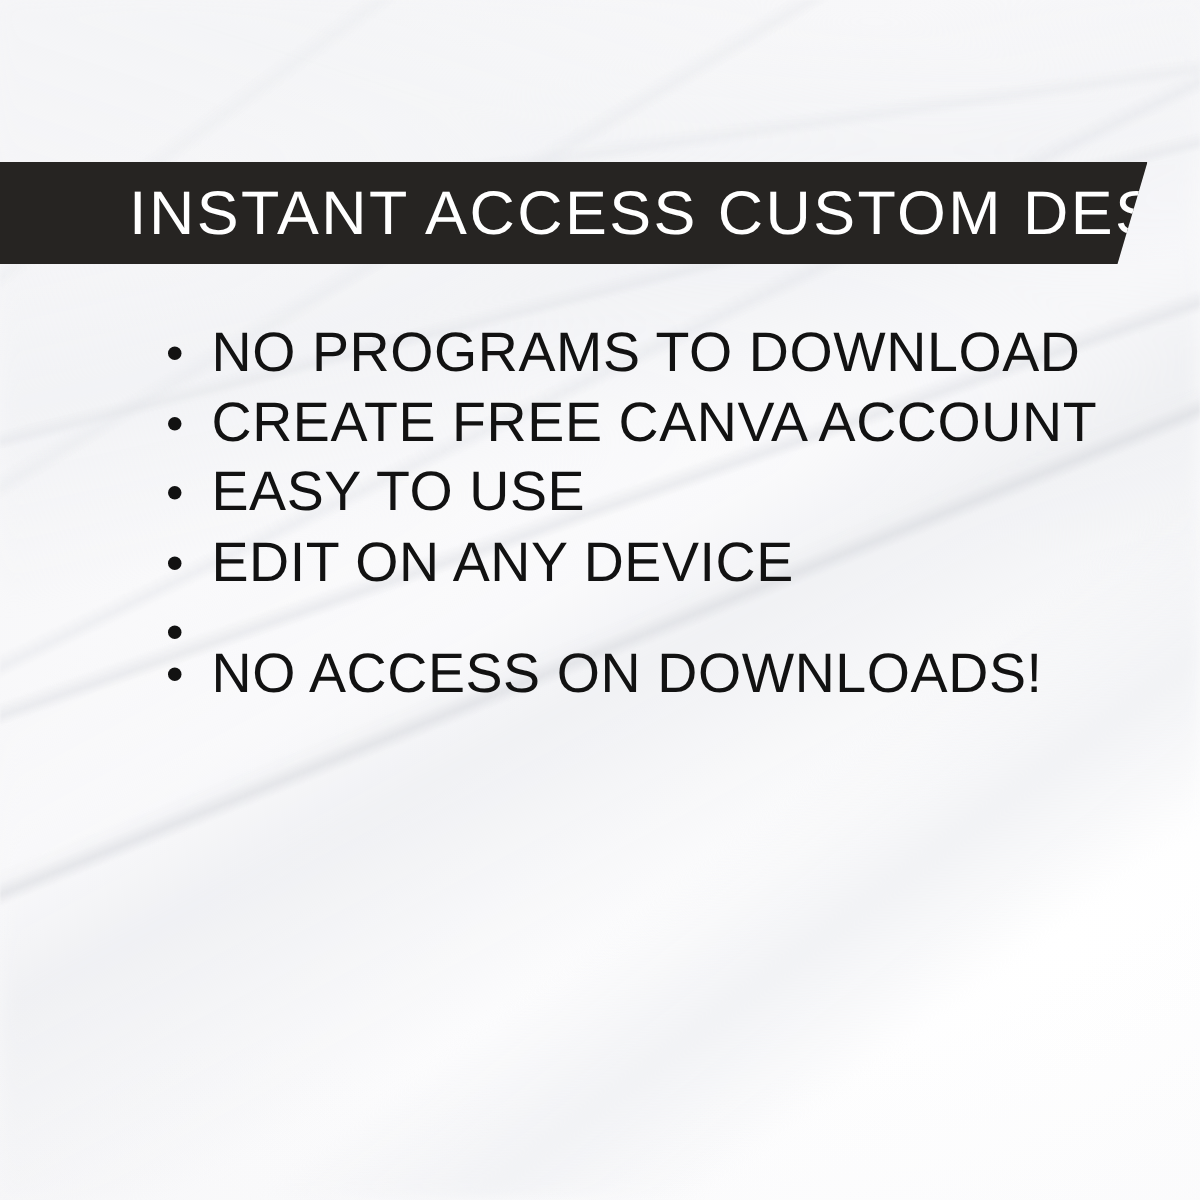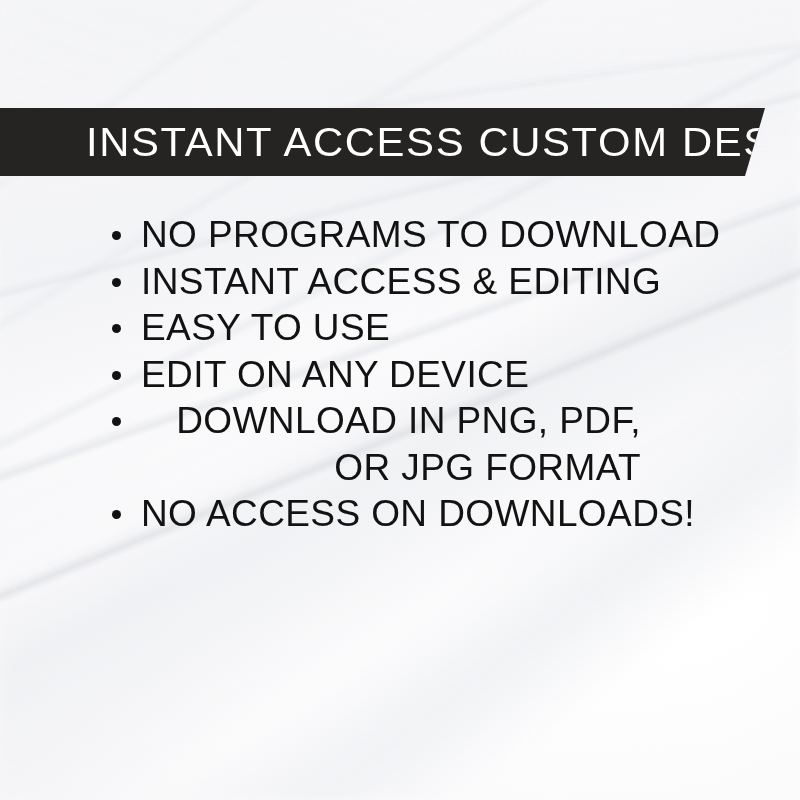--- a/index.html
+++ b/index.html
@@ -122,21 +122,20 @@
     border-radius: 50%;
     background: #121212;
     margin-top: 19px;
     margin-right: 0;
   }
 
   .feature-text {
     margin-left: 20px;
     transform: scaleX(1.0);
     transform-origin: left top;
-    text-align: right;
   }
 
   .feature-text.wraps {
     max-width: 500px;
   }
 </style>
 </head>
 <body>
 
 <div id="graphic">
@@ -151,39 +150,38 @@
     <div class="banner-title">INSTANT ACCESS CUSTOM DESIGNS</div>
   </div>
 
   <div class="feature-list">
 
     <div class="feature-item">
       <span class="bullet-dot"></span>
       <span class="feature-text">NO PROGRAMS TO DOWNLOAD</span>
     </div>
 
-
     <div class="feature-item">
       <span class="bullet-dot"></span>
-      <span class="feature-text">INSTANT ACCESS &amp; EDITING</span>
+      <span class="feature-text">CREATE FREE CANVA ACCOUNT</span>
     </div>
+
 
     <div class="feature-item">
       <span class="bullet-dot"></span>
       <span class="feature-text">EASY TO USE</span>
     </div>
 
     <div class="feature-item">
       <span class="bullet-dot"></span>
       <span class="feature-text">EDIT ON ANY DEVICE</span>
     </div>
 
     <div class="feature-item">
       <span class="bullet-dot"></span>
-      <span class="feature-text wraps">DOWNLOAD IN PNG, PDF, OR JPG FORMAT</span>
     </div>
 
     <div class="feature-item">
       <span class="bullet-dot"></span>
       <span class="feature-text">NO ACCESS ON DOWNLOADS!</span>
     </div>
 
   </div>
 
 </div>

